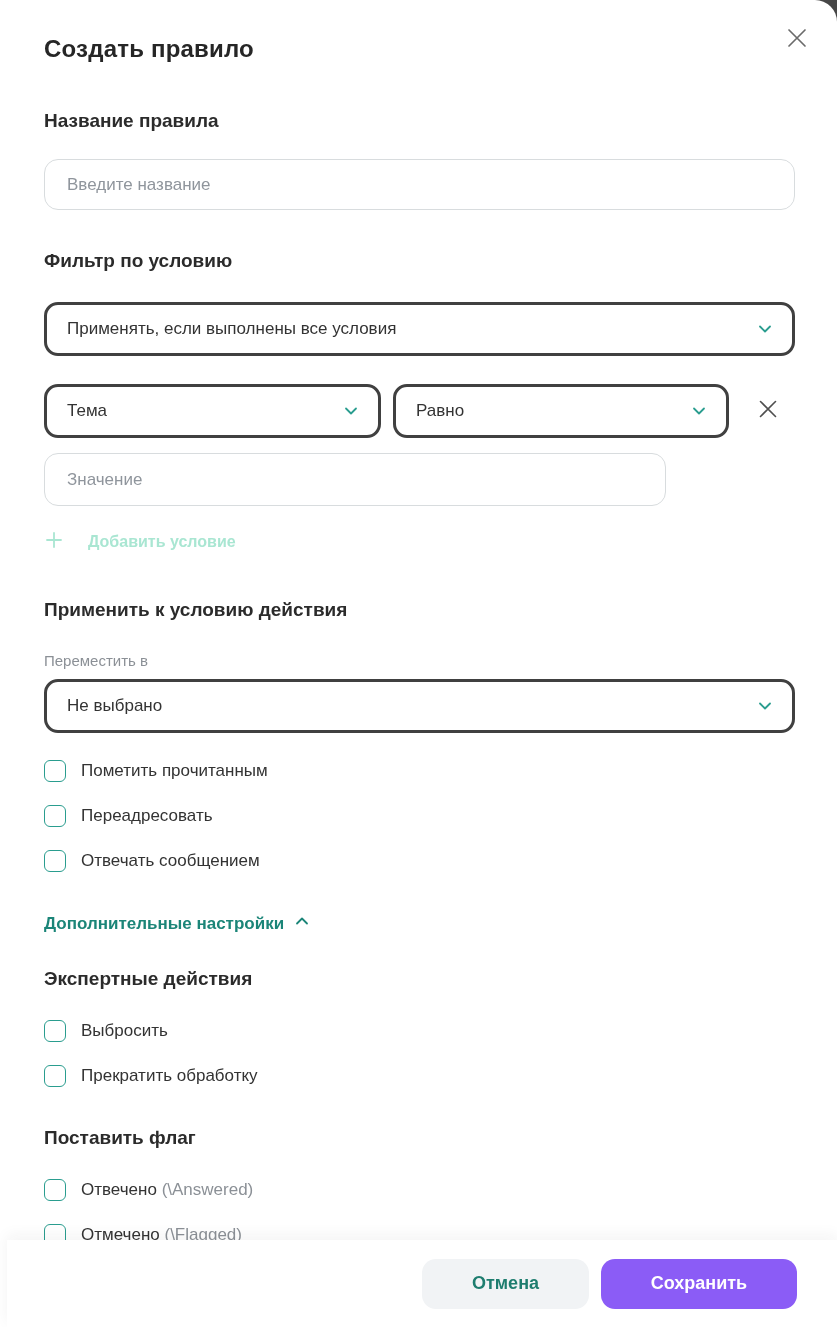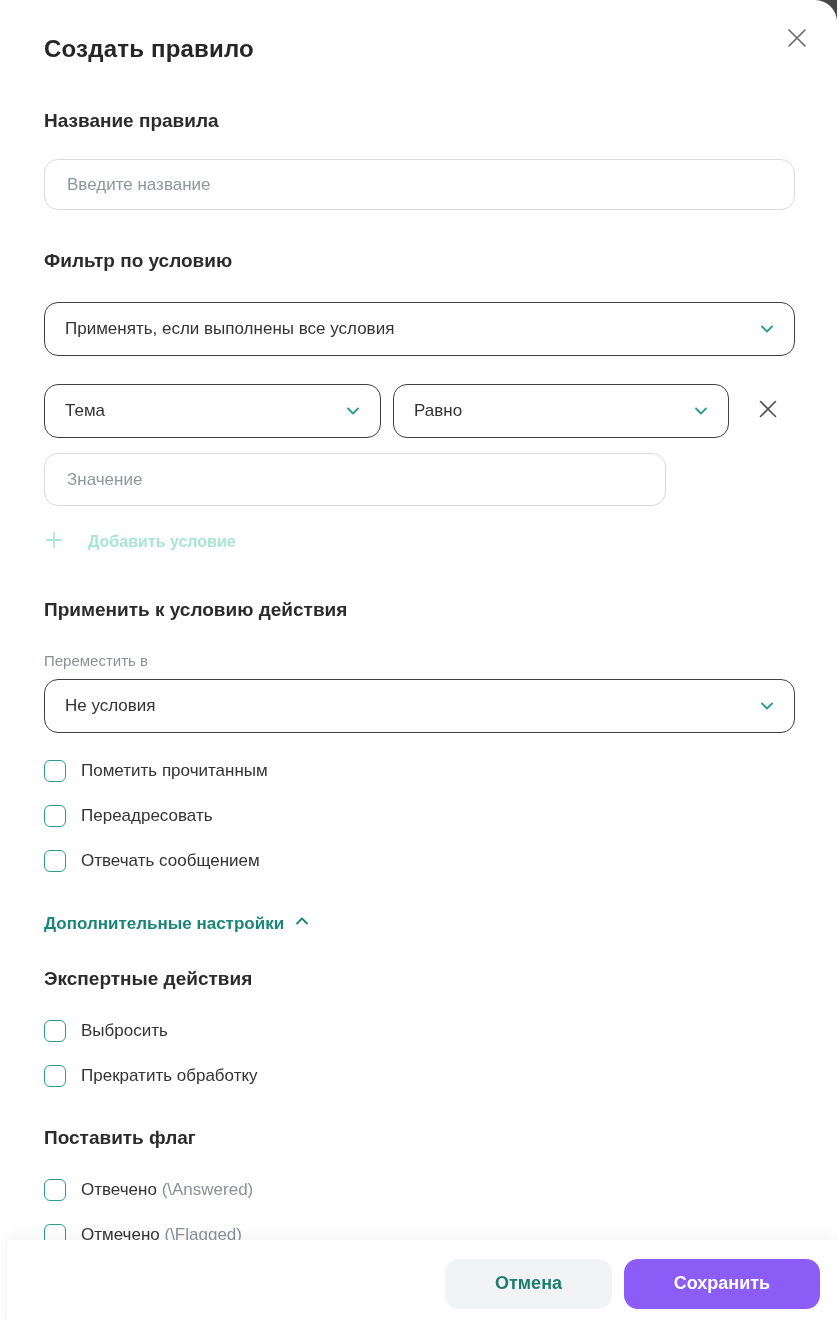--- a/index.html
+++ b/index.html
@@ -46,21 +46,21 @@
     padding: 0 22px;
     font-family: "Liberation Sans", sans-serif;
     font-size: 17px; color: #333333;
     outline: none;
     display: block;
     background: #ffffff;
   }
   .text-input::placeholder { color: #8f959c; opacity: 1; }
   .select {
     height: 54px;
-    border: 1px solid #404040; border-radius: 14px;
+    border: 3px solid #404040; border-radius: 14px;
     display: flex; align-items: center;
     padding: 0 18px 0 20px;
     font-size: 17px; color: #333333;
     background: #ffffff;
     cursor: pointer;
   }
   .select .select-value { flex: 1 1 auto; }
   .select .chevron { flex: 0 0 auto; display: flex; }
   .filter-heading { margin-top: 40px; }
   .mode-select { width: 751px; margin-top: 30px; }
@@ -115,21 +115,21 @@
     cursor: pointer;
   }
   .expert-heading { margin-top: 34px; }
   .flags-heading { margin-top: 40px; }
   .footer {
     position: absolute; left: 7px; right: 0; bottom: 0;
     height: 87px;
     background: #ffffff;
     box-shadow: 0 -5px 14px rgba(40,40,40,0.05);
     display: flex; align-items: center; justify-content: flex-end;
-    padding-right: 17px;
+    padding-right: 40px;
     z-index: 2;
   }
   .btn {
     height: 50px; border: none; border-radius: 14px;
     font-family: "Liberation Sans", sans-serif;
     font-size: 18px; font-weight: bold;
     cursor: pointer;
   }
   .btn-cancel {
     width: 167px;
@@ -210,21 +210,21 @@
         </svg>
       </span>
       <span>Добавить условие</span>
     </div>
 
     <div class="section-label actions-heading">Применить к условию действия</div>
 
     <div class="small-label">Переместить в</div>
 
     <div class="select move-select">
-      <span class="select-value">Не условия</span>
+      <span class="select-value">Не выбрано</span>
       <span class="chevron">
         <svg width="18" height="18" viewBox="0 0 18 18" fill="none">
           <path d="M4 6.5 L9 11.5 L14 6.5" stroke="#2a9d8f" stroke-width="1.8" stroke-linecap="round" stroke-linejoin="round"></path>
         </svg>
       </span>
     </div>
 
     <div class="checkbox-row first-gap">
       <span class="checkbox-box"></span>
       <span class="checkbox-label">Пометить прочитанным</span>

